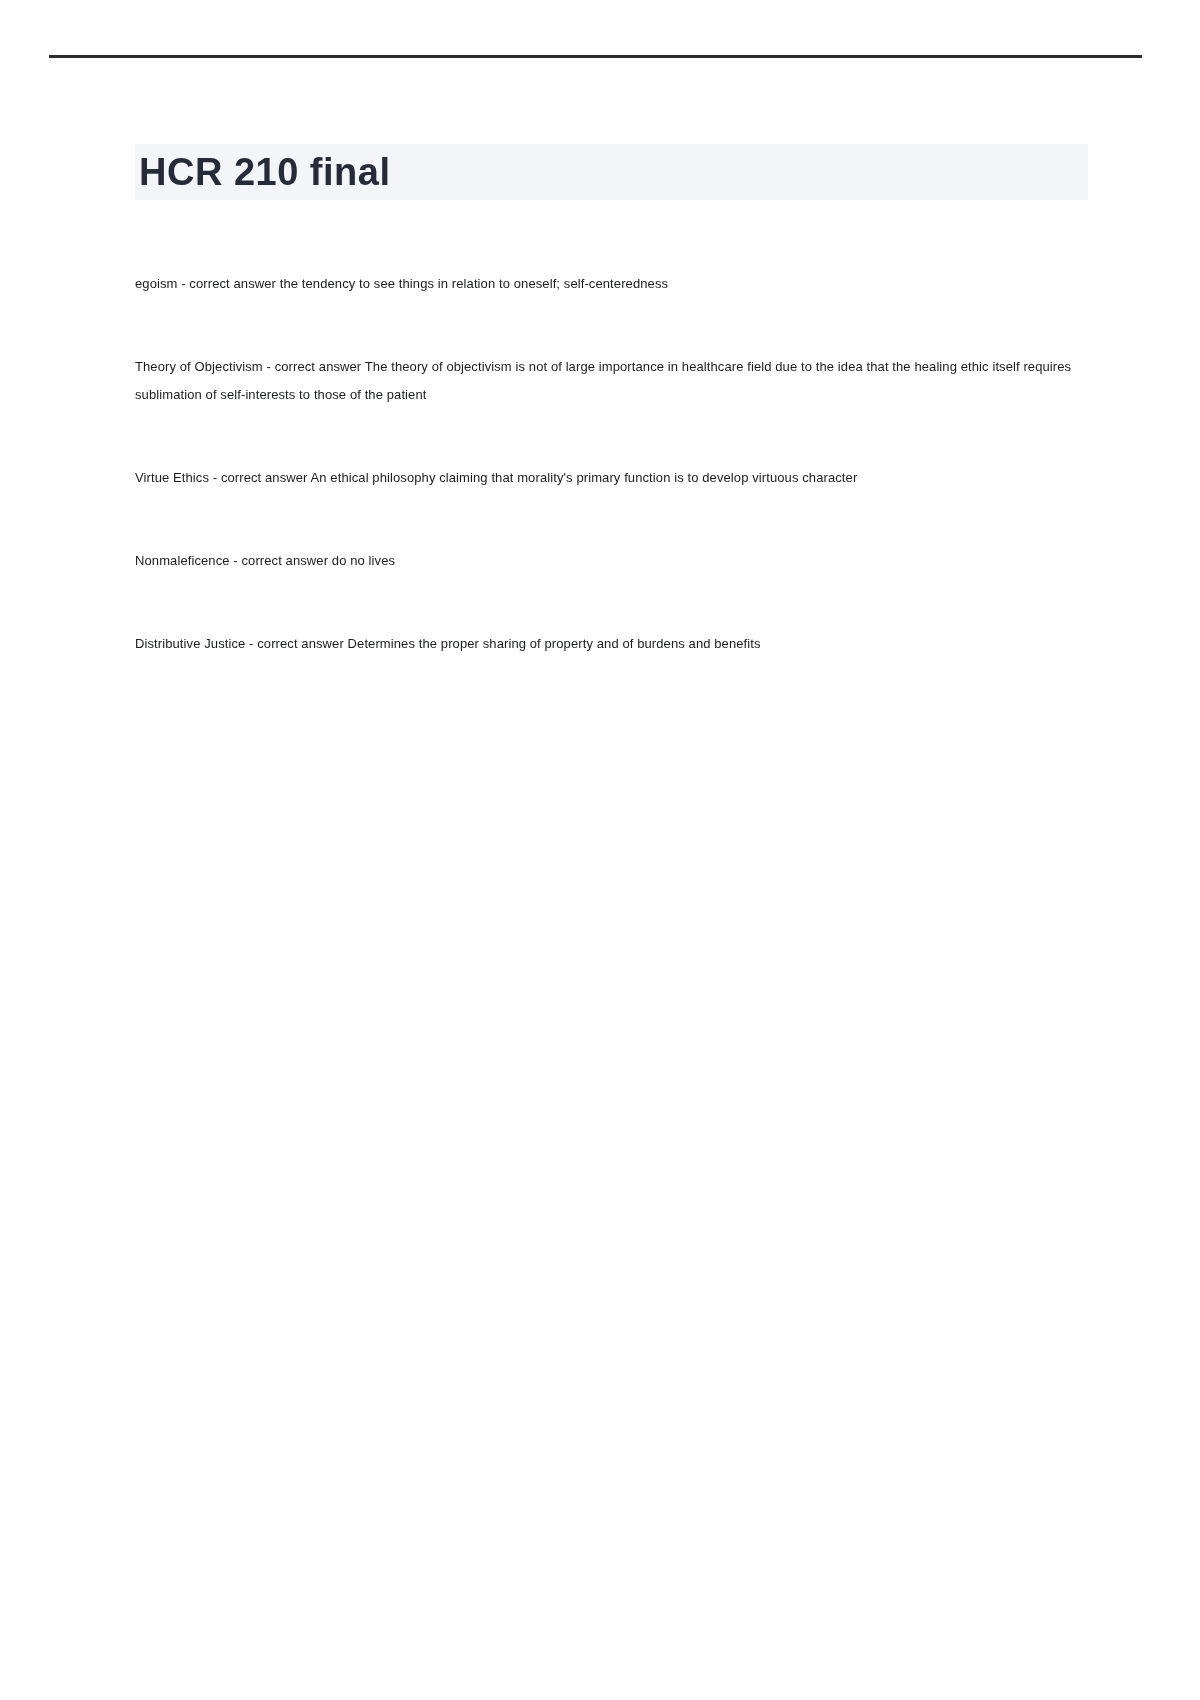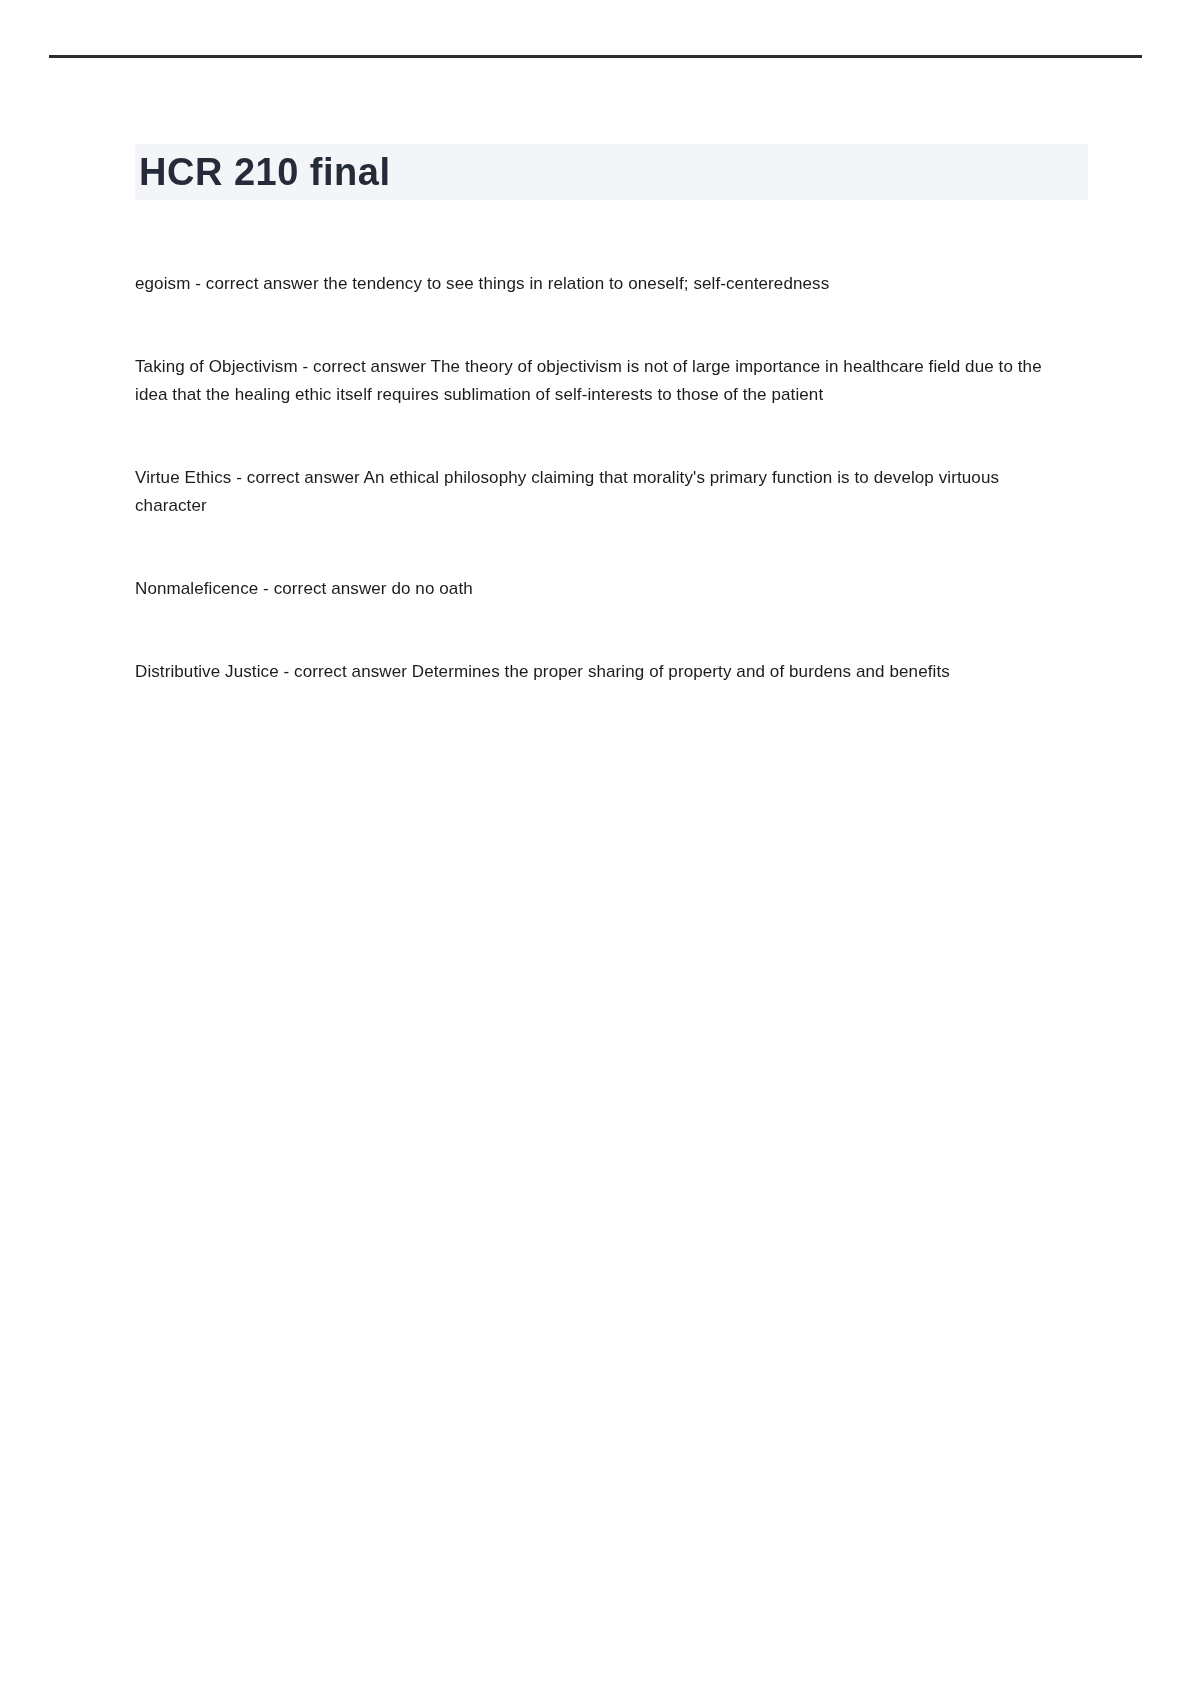--- a/index.html
+++ b/index.html
@@ -45,40 +45,40 @@
     font-family: "Liberation Sans", sans-serif;
   }
   .flashcard-list {
     position: absolute;
     left: 135px;
     top: 270px;
     width: 940px;
   }
   .flashcard-entry {
     margin: 0 0 55px 0;
-    font-size: 17px;
+    font-size: 13px;
     line-height: 28px;
     color: var(--body-text, #1b1c1e);
     letter-spacing: 0.1px;
   }
 </style>
 </head>
 <body>
 
 <div class="page">
 
   <div class="rule top"></div>
 
   <div class="title-highlight">
     <h1 class="page-title">HCR 210 final</h1>
   </div>
 
   <div class="flashcard-list">
     <p class="flashcard-entry">egoism - correct answer the tendency to see things in relation to oneself; self-centeredness</p>
-    <p class="flashcard-entry">Taking of Objectivism - correct answer The theory of objectivism is not of large importance in healthcare field due to the idea that the healing ethic itself requires sublimation of self-interests to those of the patient</p>
+    <p class="flashcard-entry">Theory of Objectivism - correct answer The theory of objectivism is not of large importance in healthcare field due to the idea that the healing ethic itself requires sublimation of self-interests to those of the patient</p>
     <p class="flashcard-entry">Virtue Ethics - correct answer An ethical philosophy claiming that morality's primary function is to develop virtuous character</p>
-    <p class="flashcard-entry">Nonmaleficence - correct answer do no oath</p>
+    <p class="flashcard-entry">Nonmaleficence - correct answer do no lives</p>
     <p class="flashcard-entry">Distributive Justice - correct answer Determines the proper sharing of property and of burdens and benefits</p>
   </div>
 
   <div class="rule bottom"></div>
 
 </div>
 
 </body></html>

